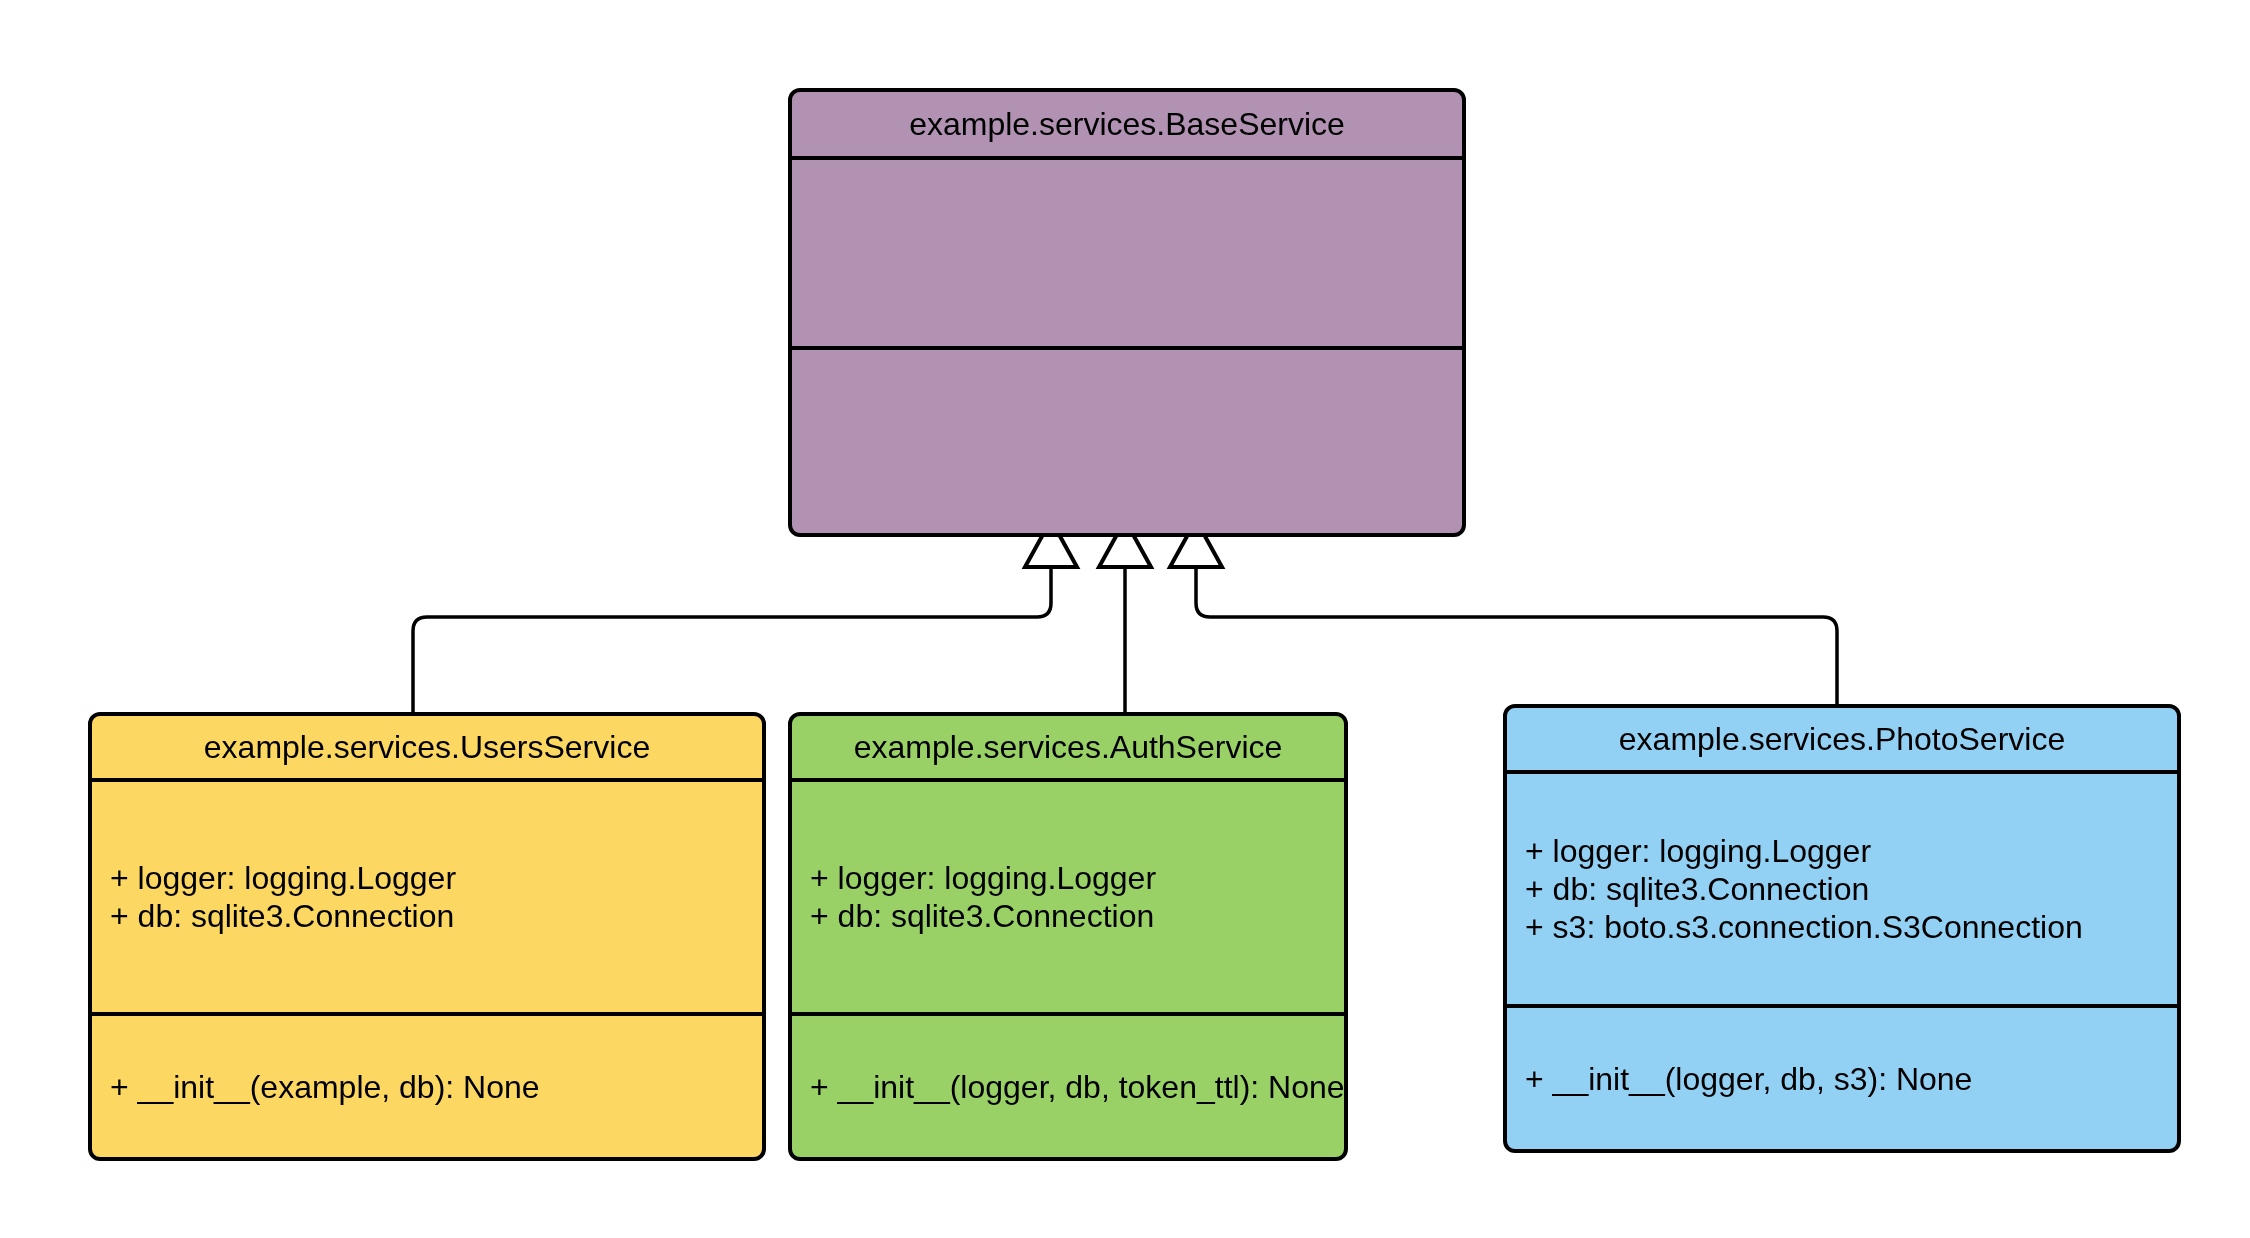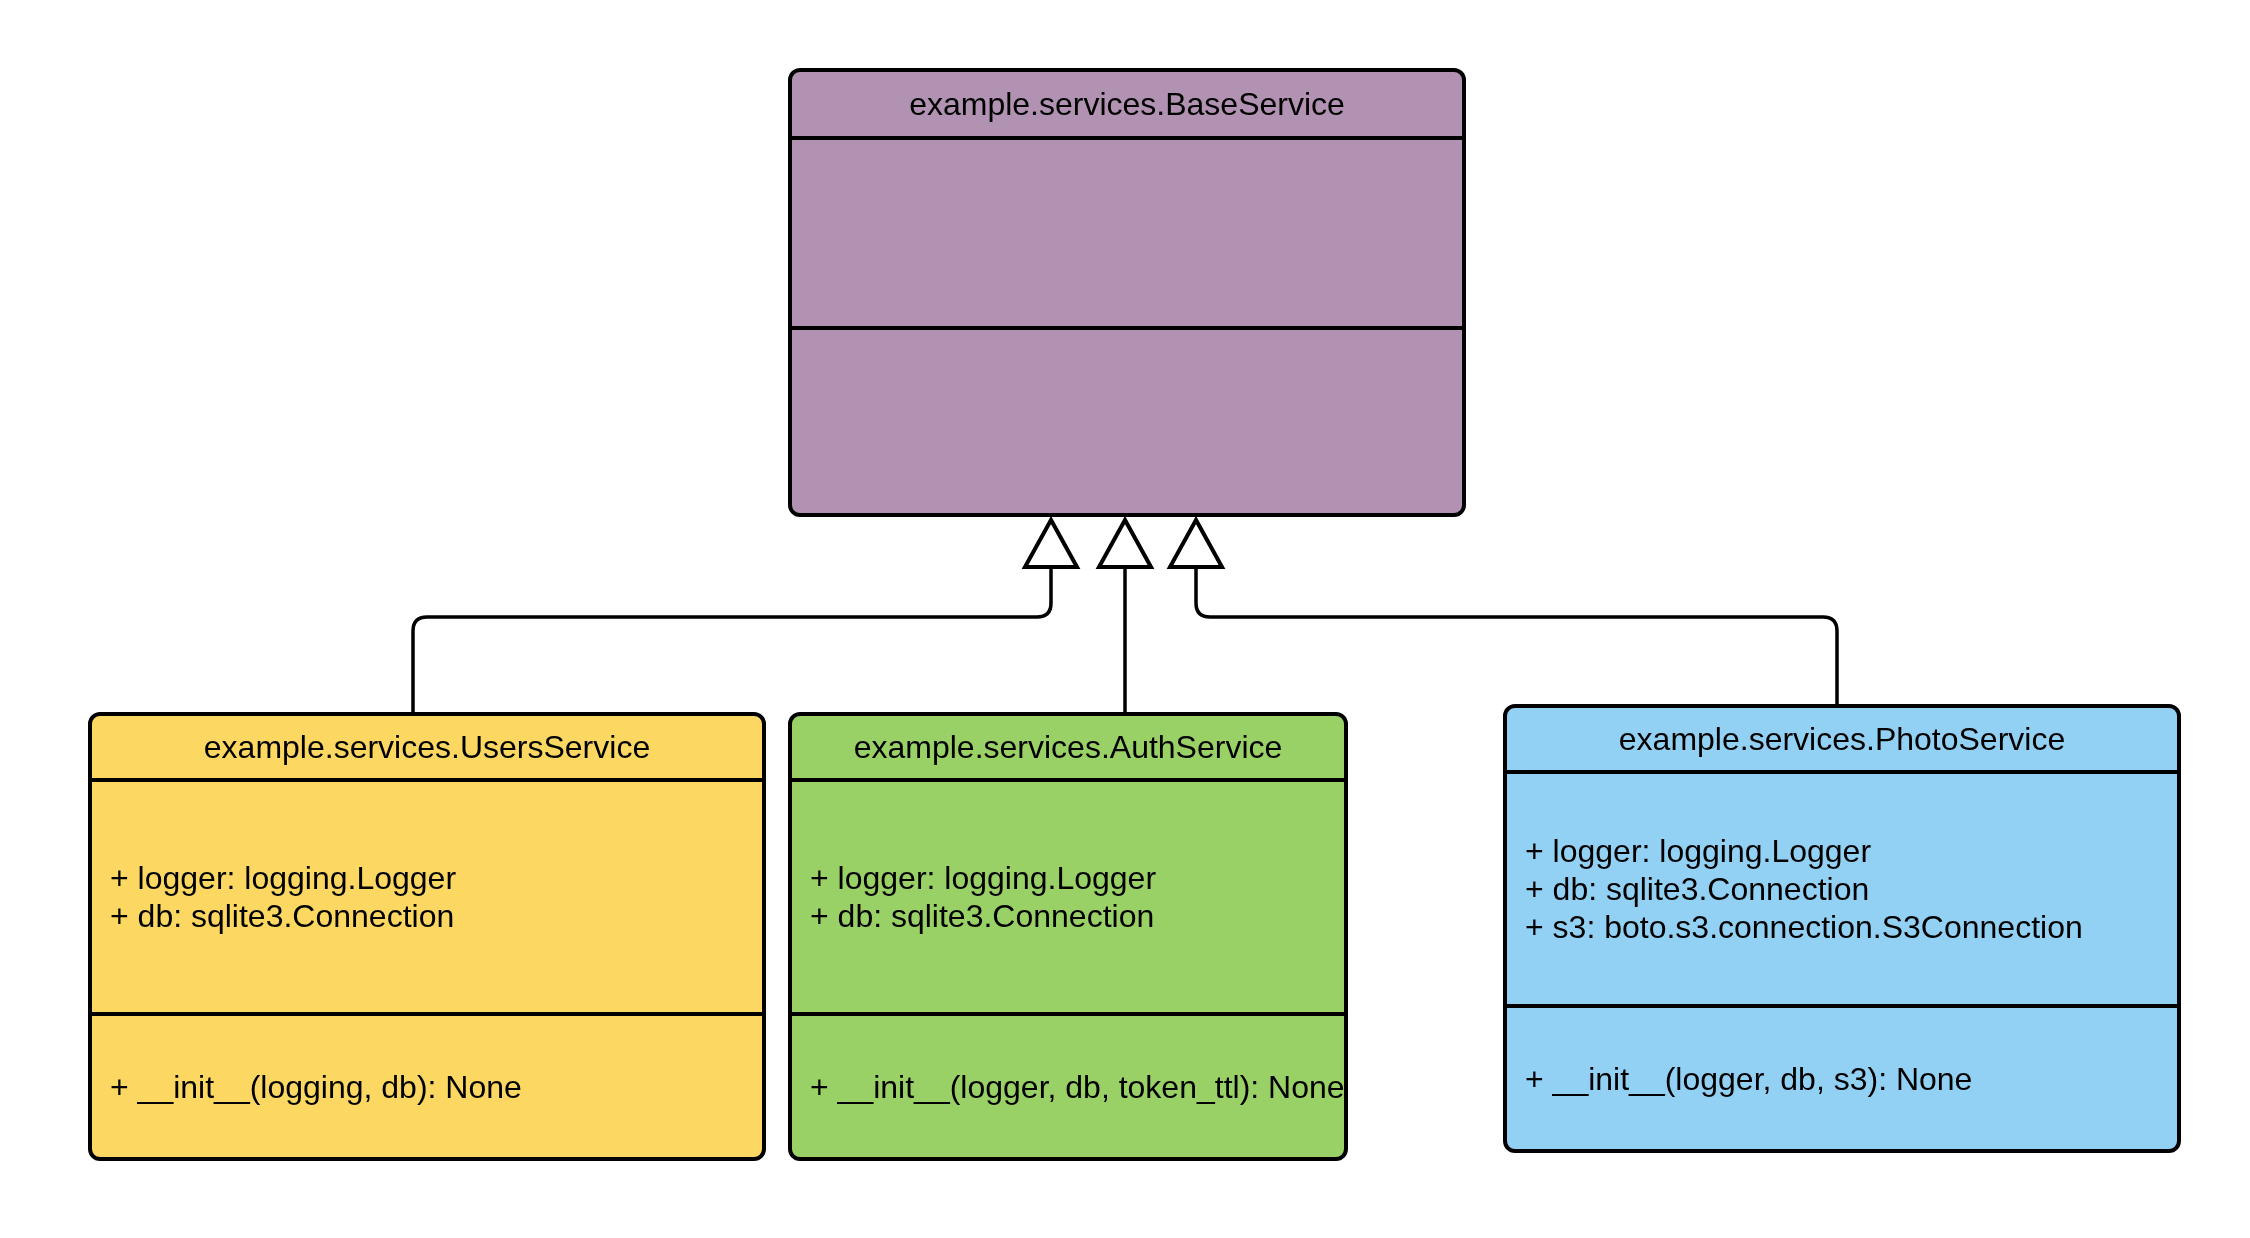--- a/index.html
+++ b/index.html
@@ -54,21 +54,21 @@
     display: flex;
     flex-direction: column;
     justify-content: center;
     padding: 0 18px;
     font-size: 32px;
     line-height: 38px;
   }
   .uml-row { white-space: nowrap; }
 
   
-  .box-base  { left: 788px;  top: 68px;  width: 678px; height: 449px; }
+  .box-base  { left: 788px;  top: 88px;  width: 678px; height: 449px; }
   .box-base  .uml-title   { height: 64px; }
   .box-base  .uml-methods { height: 183px; border-bottom: none; }
 
   .box-users { left: 88px;   top: 712px; width: 678px; height: 449px; }
   .box-auth  { left: 788px;  top: 712px; width: 560px; height: 449px; }
   .box-photo { left: 1503px; top: 704px; width: 678px; height: 449px; }
   .box-users .uml-title, .box-auth .uml-title, .box-photo .uml-title { height: 62px; }
   .box-users .uml-methods, .box-auth .uml-methods, .box-photo .uml-methods { height: 141px; }
 </style>
 </head>
@@ -97,21 +97,21 @@
     <div class="uml-methods"></div>
   </div>
 
   <div class="uml-class box-users" style="background-color: rgb(252, 216, 98);">
     <div class="uml-title">example.services.UsersService</div>
     <div class="uml-attrs">
       <div class="uml-row">+ logger: logging.Logger</div>
       <div class="uml-row">+ db: sqlite3.Connection</div>
     </div>
     <div class="uml-methods">
-      <div class="uml-row">+ __init__(logging, db): None</div>
+      <div class="uml-row">+ __init__(example, db): None</div>
     </div>
   </div>
 
   <div class="uml-class box-auth" style="background-color: rgb(154, 209, 103);">
     <div class="uml-title">example.services.AuthService</div>
     <div class="uml-attrs">
       <div class="uml-row">+ logger: logging.Logger</div>
       <div class="uml-row">+ db: sqlite3.Connection</div>
     </div>
     <div class="uml-methods">

